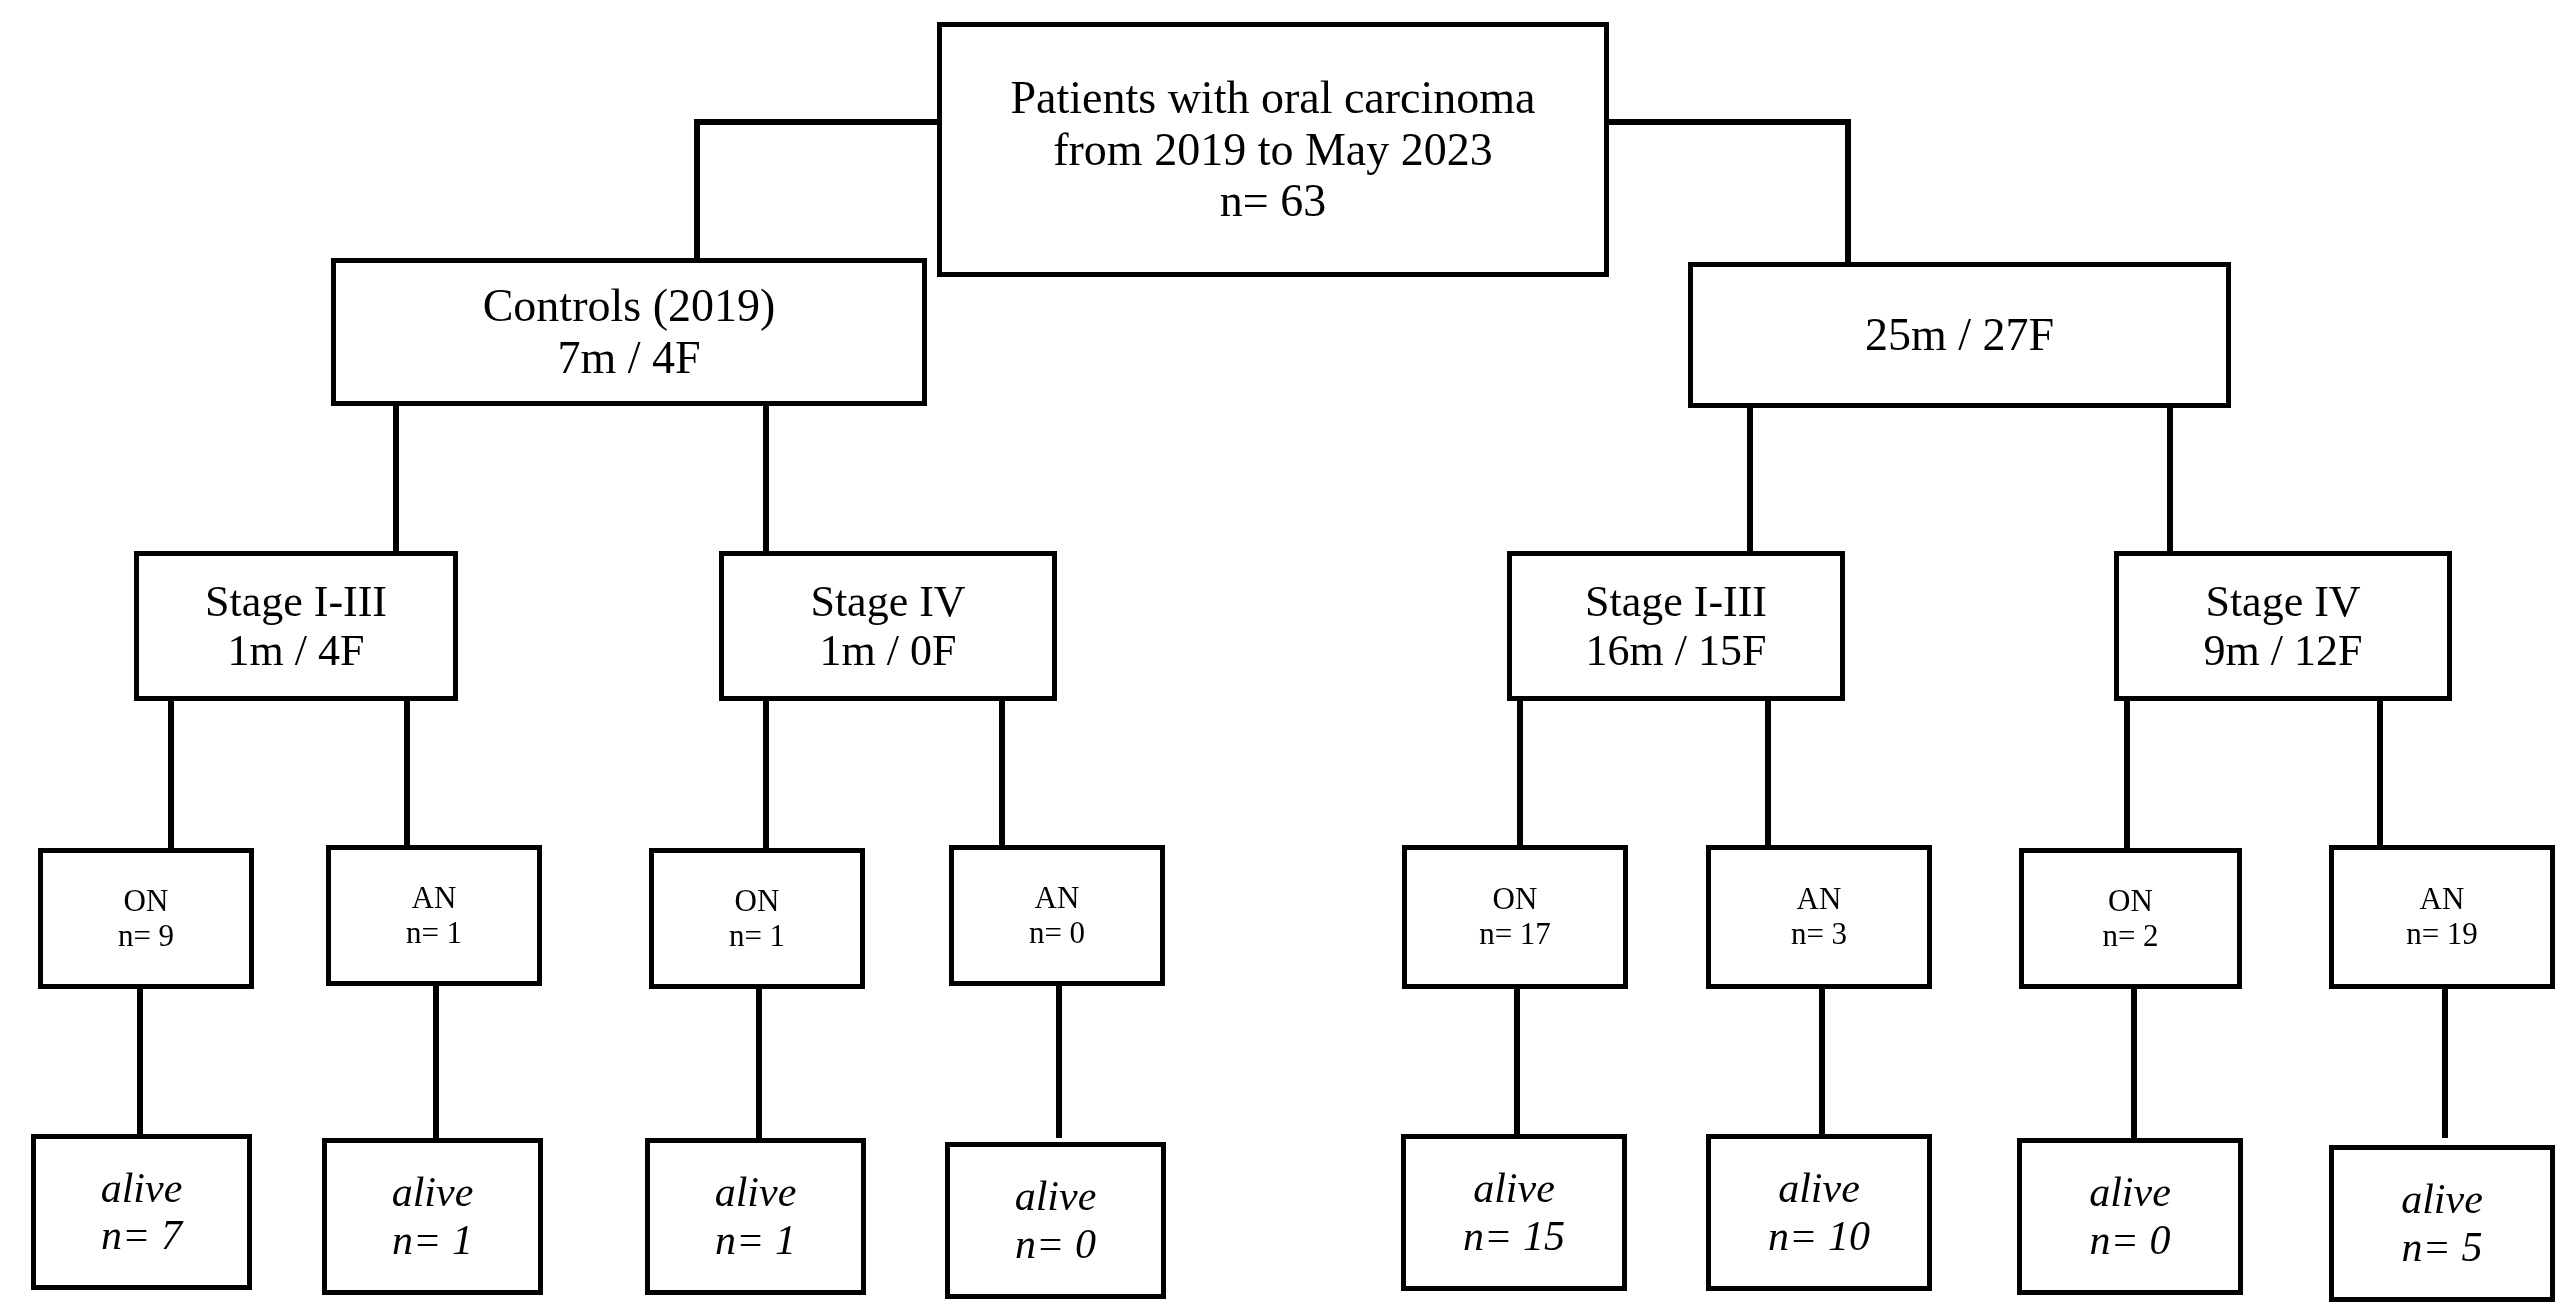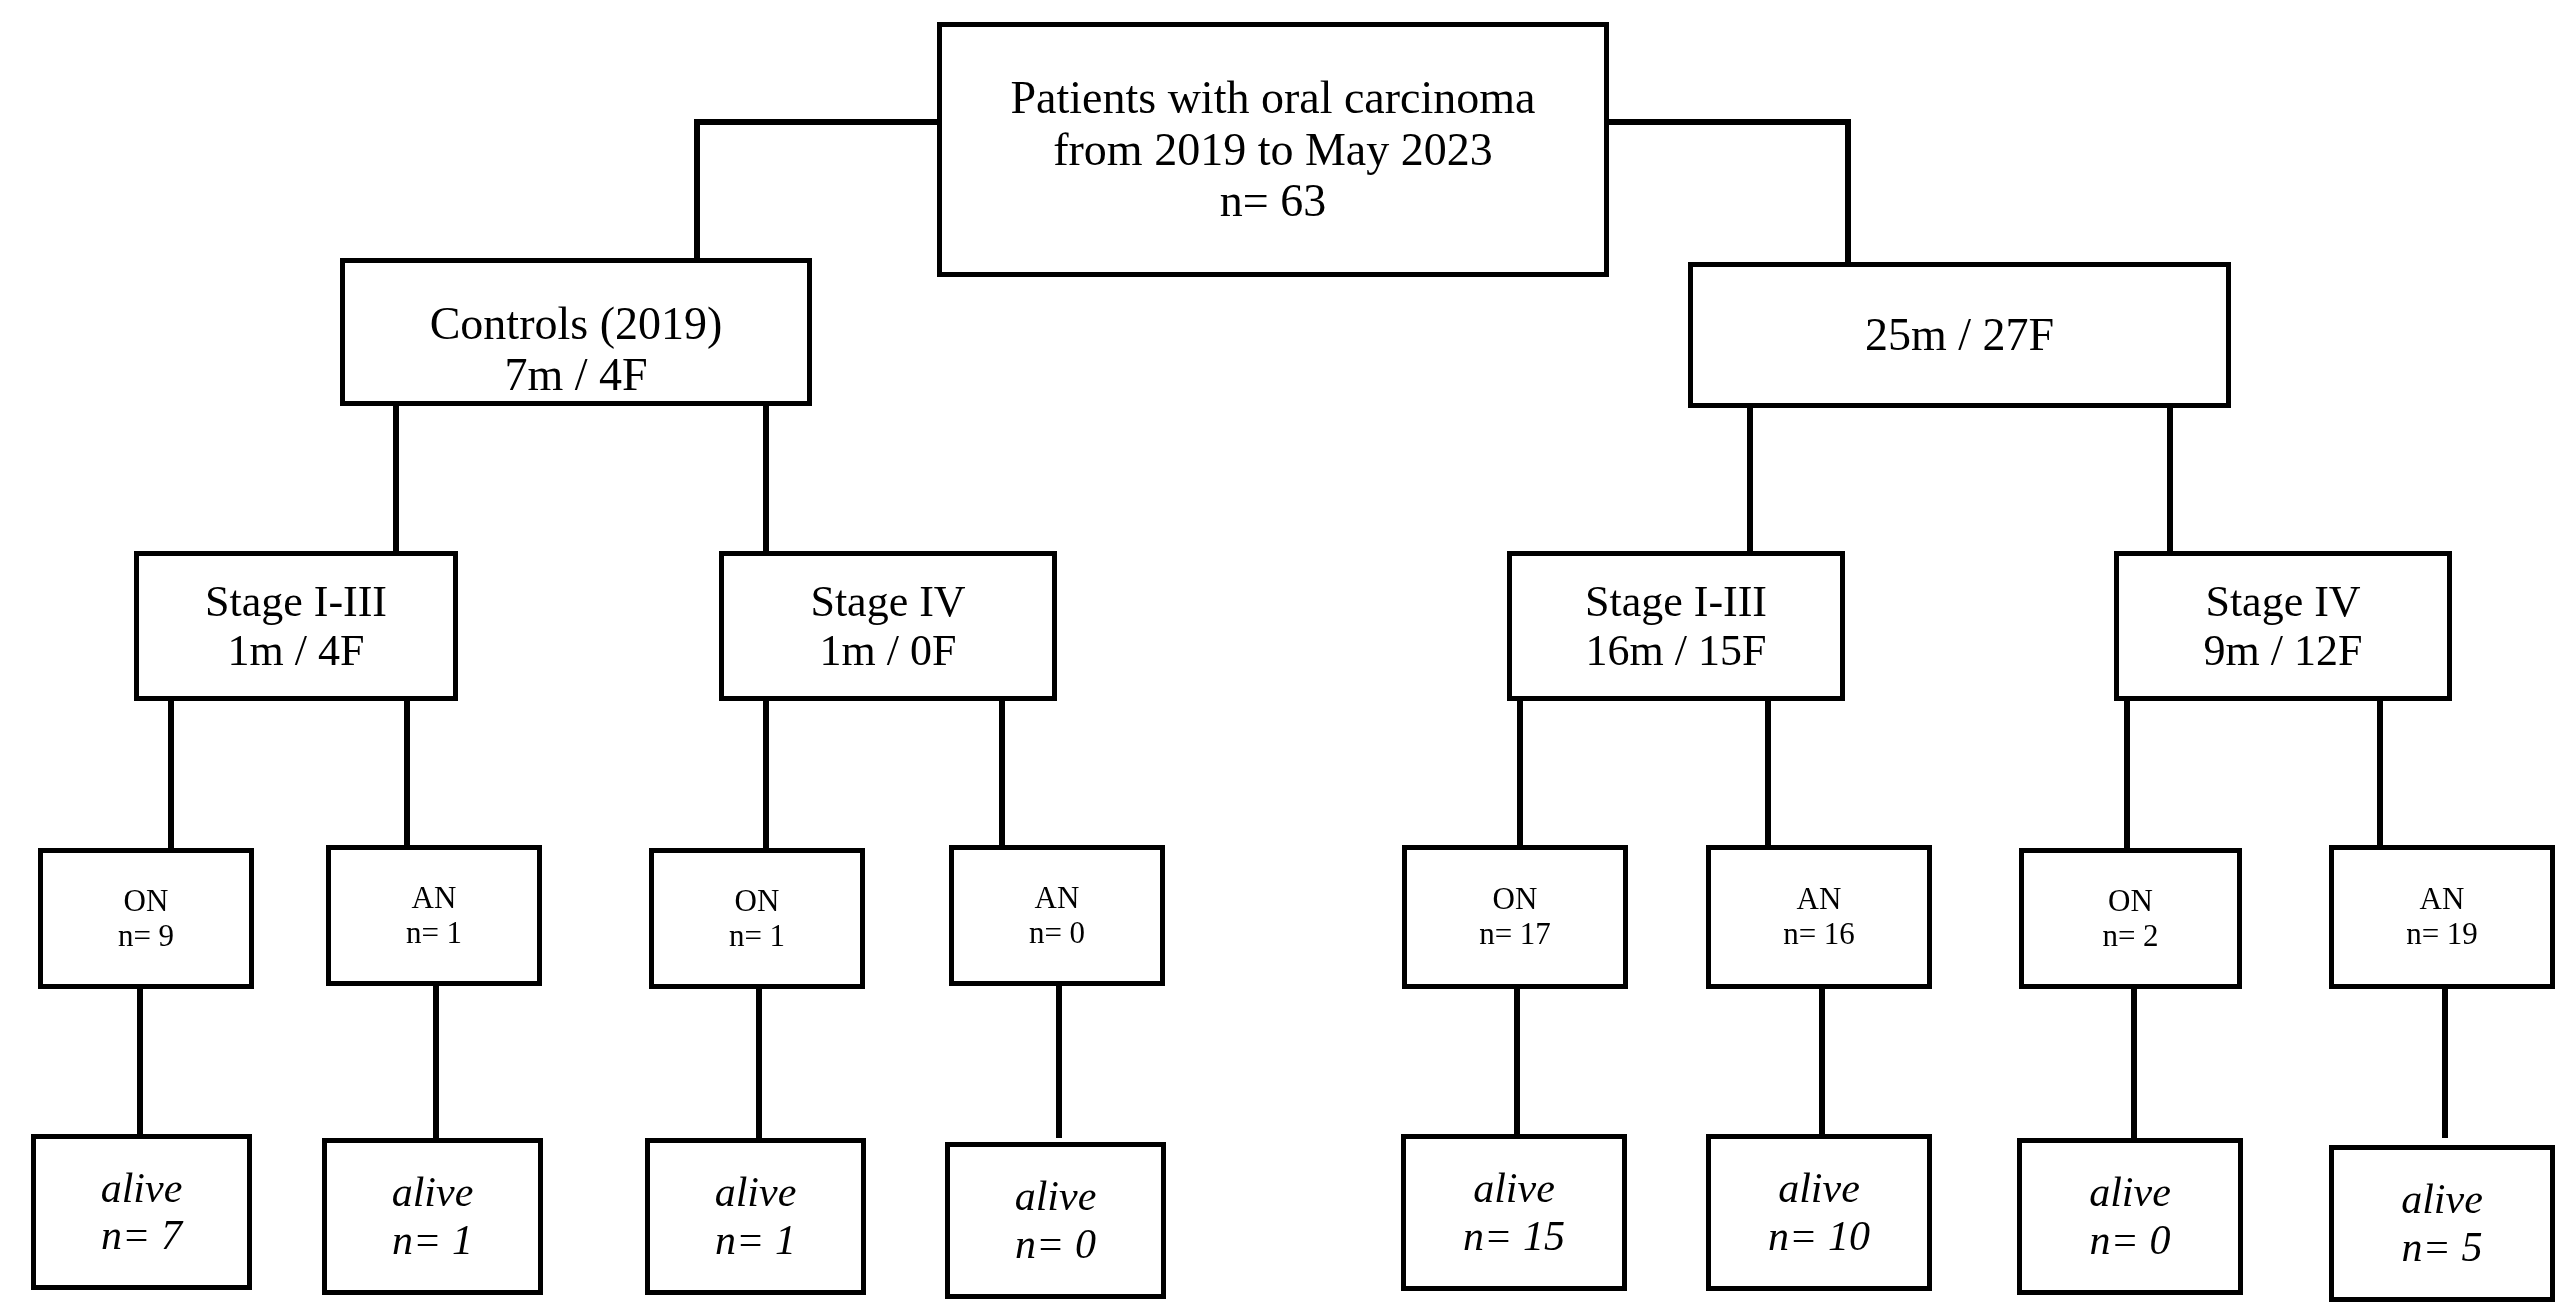--- a/index.html
+++ b/index.html
@@ -85,21 +85,21 @@
   <div class="edge v" style="left:1819px; top:984px; height:154px;"></div>
   <div class="edge v" style="left:2131px; top:984px; height:154px;"></div>
   <div class="edge v" style="left:2442px; top:984px; height:154px;"></div>
 
   <div class="node n-root" style="left:937px; top:22px; width:672px; height:255px;">
     <span class="ln">Patients with oral carcinoma</span>
     <span class="ln">from 2019 to May 2023</span>
     <span class="ln">n= 63</span>
   </div>
 
-  <div class="node n-group" style="left:340px; top:258px; width:472px; height:148px;justify-content:flex-end;">
+  <div class="node n-group" style="left:331px; top:258px; width:596px; height:148px;">
     <span class="ln">Controls (2019)</span>
     <span class="ln">7m / 4F</span>
   </div>
 
   <div class="node n-group" style="left:1688px; top:262px; width:543px; height:146px;">
     <span class="ln">25m / 27F</span>
   </div>
 
   <div class="node n-stage" style="left:134px; top:551px; width:324px; height:150px;">
     <span class="ln">Stage I-III</span>
@@ -141,21 +141,21 @@
     <span class="ln">n= 0</span>
   </div>
 
   <div class="node n-leaf" style="left:1402px; top:845px; width:226px; height:144px;">
     <span class="ln">ON</span>
     <span class="ln">n= 17</span>
   </div>
 
   <div class="node n-leaf" style="left:1706px; top:845px; width:226px; height:144px;">
     <span class="ln">AN</span>
-    <span class="ln">n= 16</span>
+    <span class="ln">n= 3</span>
   </div>
 
   <div class="node n-leaf" style="left:2019px; top:848px; width:223px; height:141px;">
     <span class="ln">ON</span>
     <span class="ln">n= 2</span>
   </div>
 
   <div class="node n-leaf" style="left:2329px; top:845px; width:226px; height:144px;">
     <span class="ln">AN</span>
     <span class="ln">n= 19</span>

